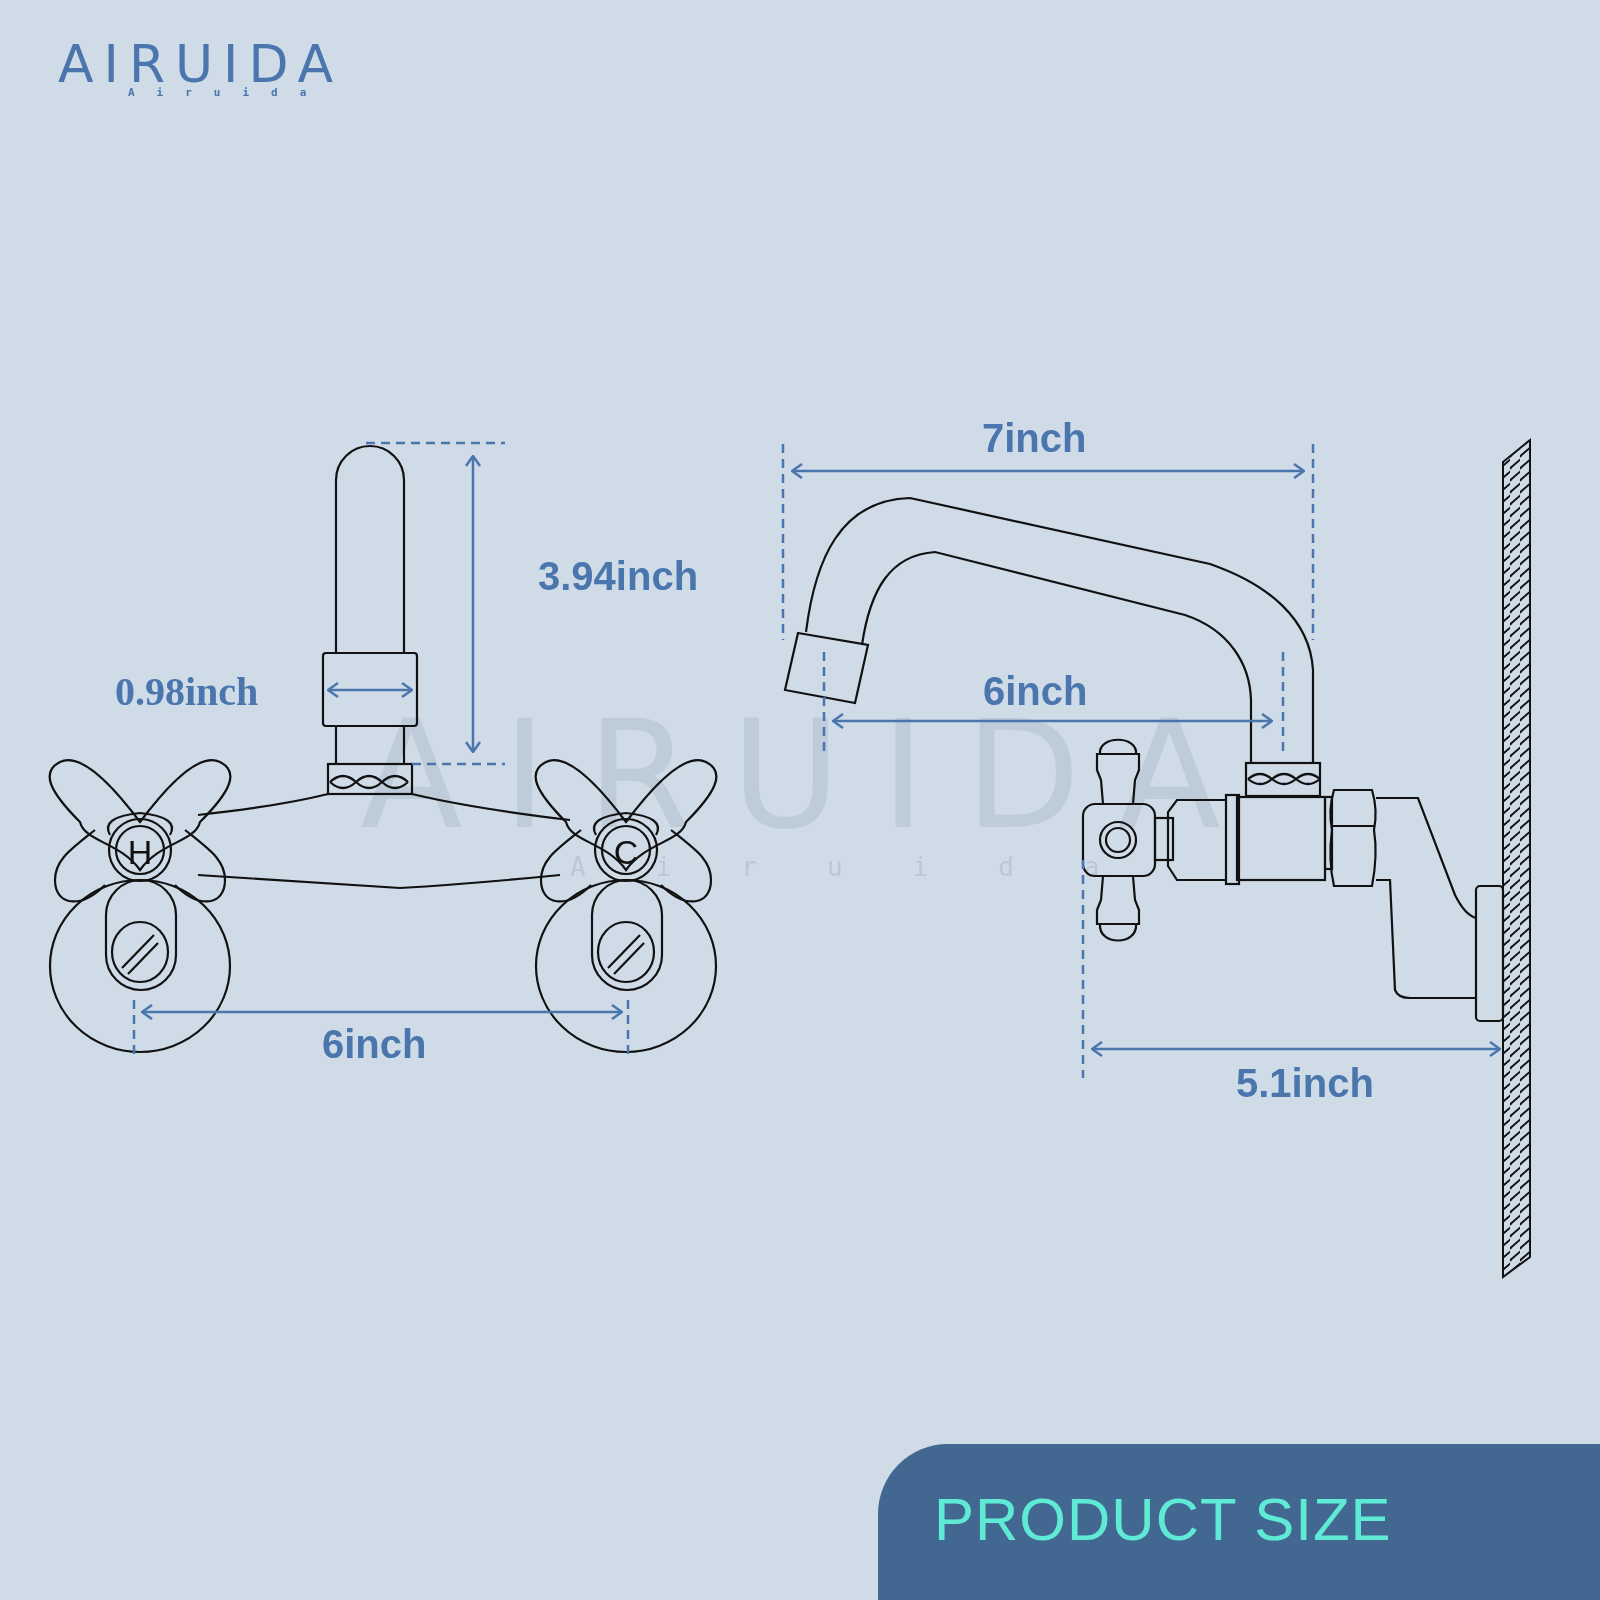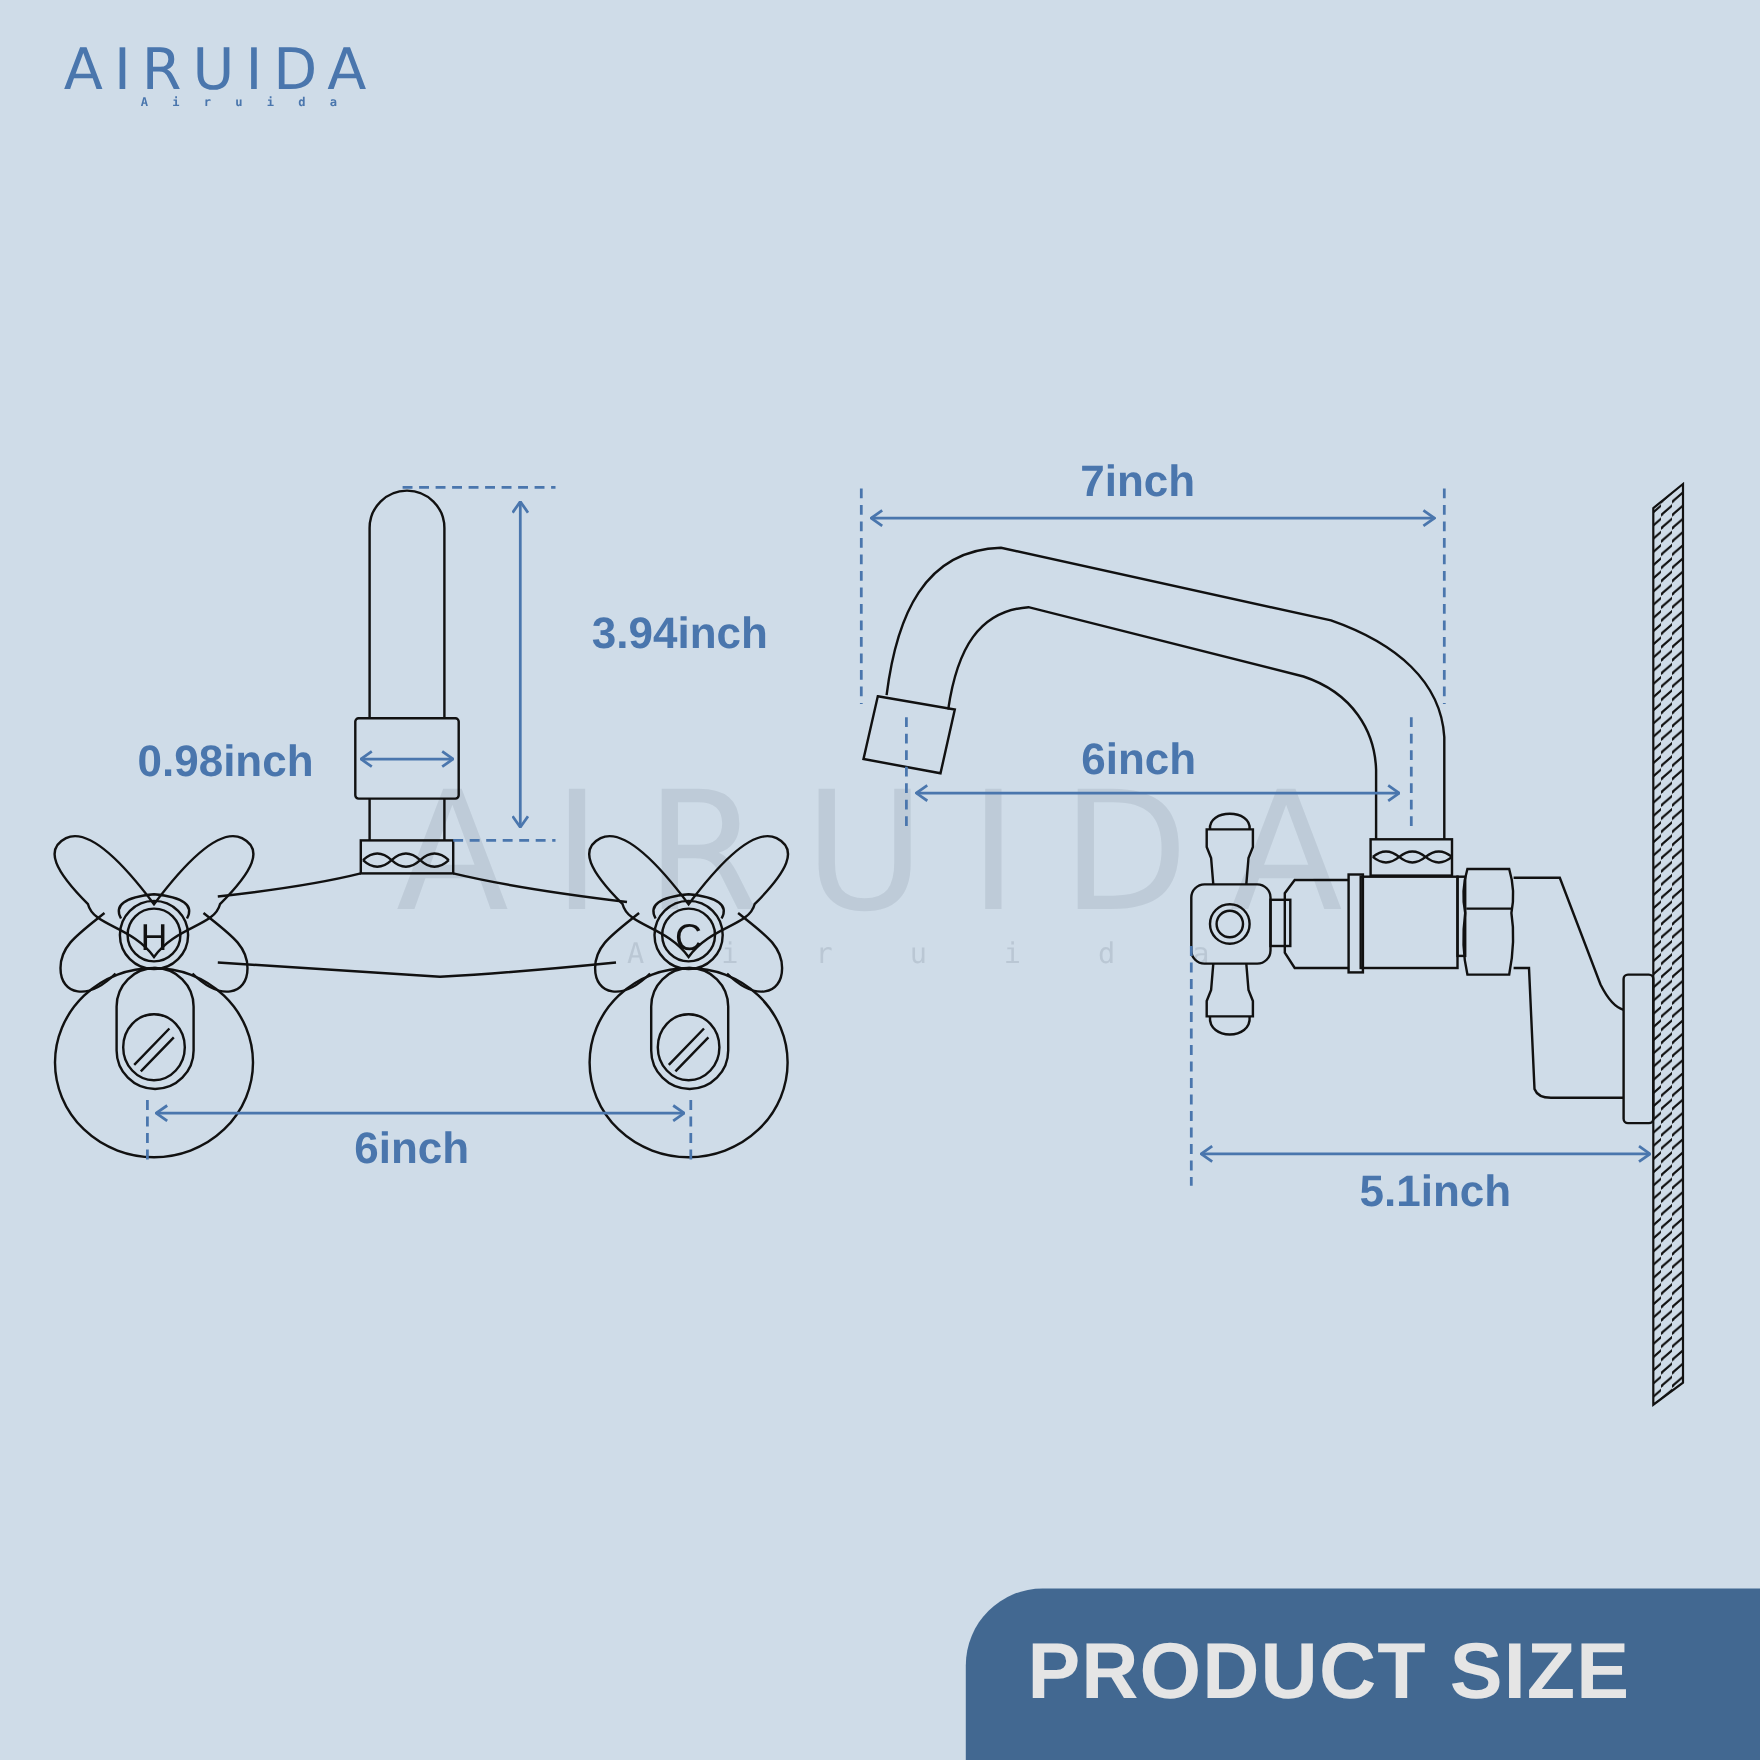--- a/index.html
+++ b/index.html
@@ -12,21 +12,21 @@
               margin-left:70px; margin-top:-4px; font-weight:bold; }
   .watermark { position:absolute; left:360px; top:700px; font-family:"DejaVu Sans", sans-serif;
                font-size:150px; letter-spacing:40px; color:#b6c3d0; opacity:0.65; line-height:150px; }
   .watermark-sub { position:absolute; left:570px; top:852px; font-family:"DejaVu Sans Mono", monospace;
                font-size:26px; letter-spacing:70px; color:#b6c3d0; opacity:0.8; }
   svg.drawing { position:absolute; left:0; top:0; }
   .dim { position:absolute; color:#4a76ad; font-weight:bold; font-family:"Liberation Sans", sans-serif;
          font-size:40px; line-height:40px; white-space:nowrap;text-align:center; }
   .banner { position:absolute; left:878px; top:1444px; width:722px; height:156px; background:#426891;
             border-top-left-radius:70px; }
-  .banner-text { position:absolute; left:56px; top:36px; color:#e5e5e5; font-size:72px; font-weight:bold;
+  .banner-text { position:absolute; left:56px; top:36px; color:#5eead4; font-size:60px; font-weight:normal;
                  font-family:"Liberation Sans", sans-serif; letter-spacing:1px; line-height:80px; }
 </style>
 </head>
 <body>
 
 <div class="logo">
   <div class="logo-main">AIRUIDA</div>
   <div class="logo-sub">Airuida</div>
 </div>
 
@@ -133,21 +133,21 @@
     <path d="M833 721 L1272 721" marker-start="url(#arr)" marker-end="url(#arr)"></path>
     <path d="M1083 860 L1083 1078" stroke-dasharray="9 6"></path>
     <path d="M1092 1049 L1500 1049" marker-start="url(#arr)" marker-end="url(#arr)"></path>
   </g>
 
   <text x="140" y="864" text-anchor="middle" font-family="Liberation Sans, sans-serif" font-size="34" fill="#111">H</text>
   <text x="626" y="864" text-anchor="middle" font-family="Liberation Sans, sans-serif" font-size="34" fill="#111">C</text>
 </svg>
 
 <div class="dim" style="left:490px; top:556px;margin-left:48px;">3.94inch</div>
-<div class="dim" style="left:125px; top:672px;">0.98inch</div>
+<div class="dim" style="left:115px; top:672px;font-family:Liberation Serif, serif;">0.98inch</div>
 <div class="dim" style="left:322px; top:1024px;">6inch</div>
 <div class="dim" style="left:982px; top:418px;">7inch</div>
 <div class="dim" style="left:983px; top:671px;">6inch</div>
 <div class="dim" style="left:1236px; top:1063px;">5.1inch</div>
 
 <div class="banner">
   <div class="banner-text">PRODUCT SIZE</div>
 </div>
 
 </body></html>

